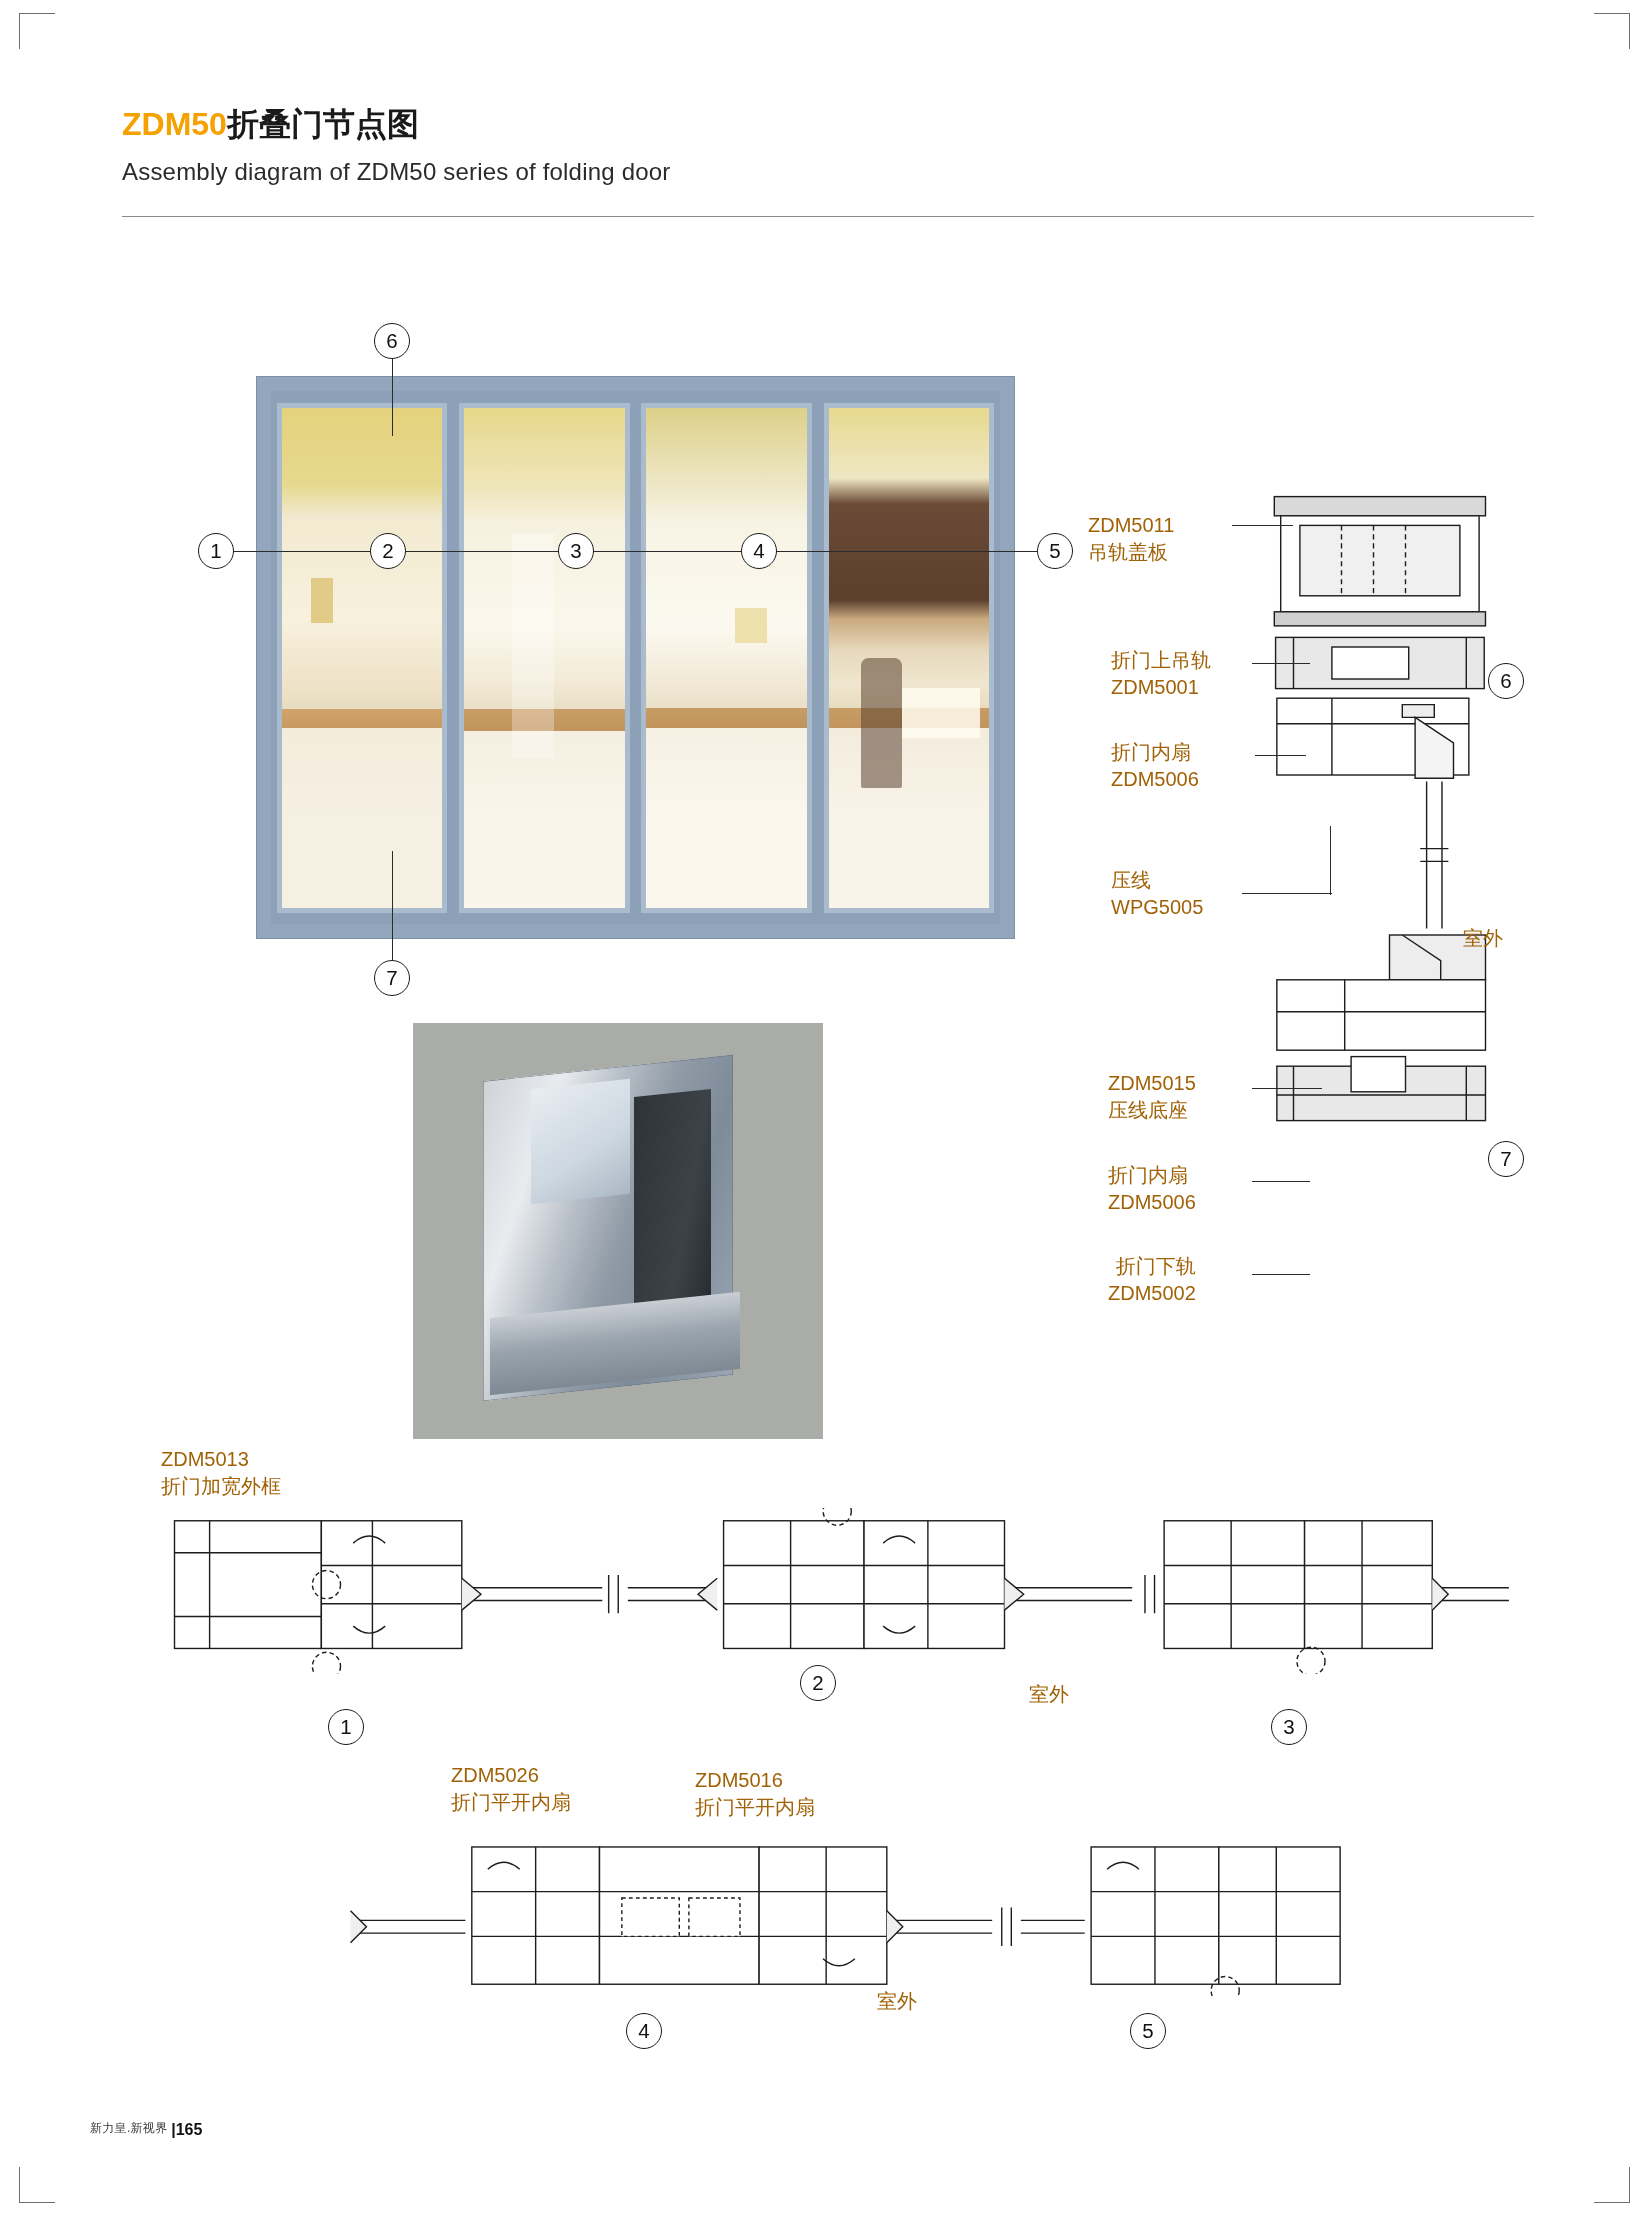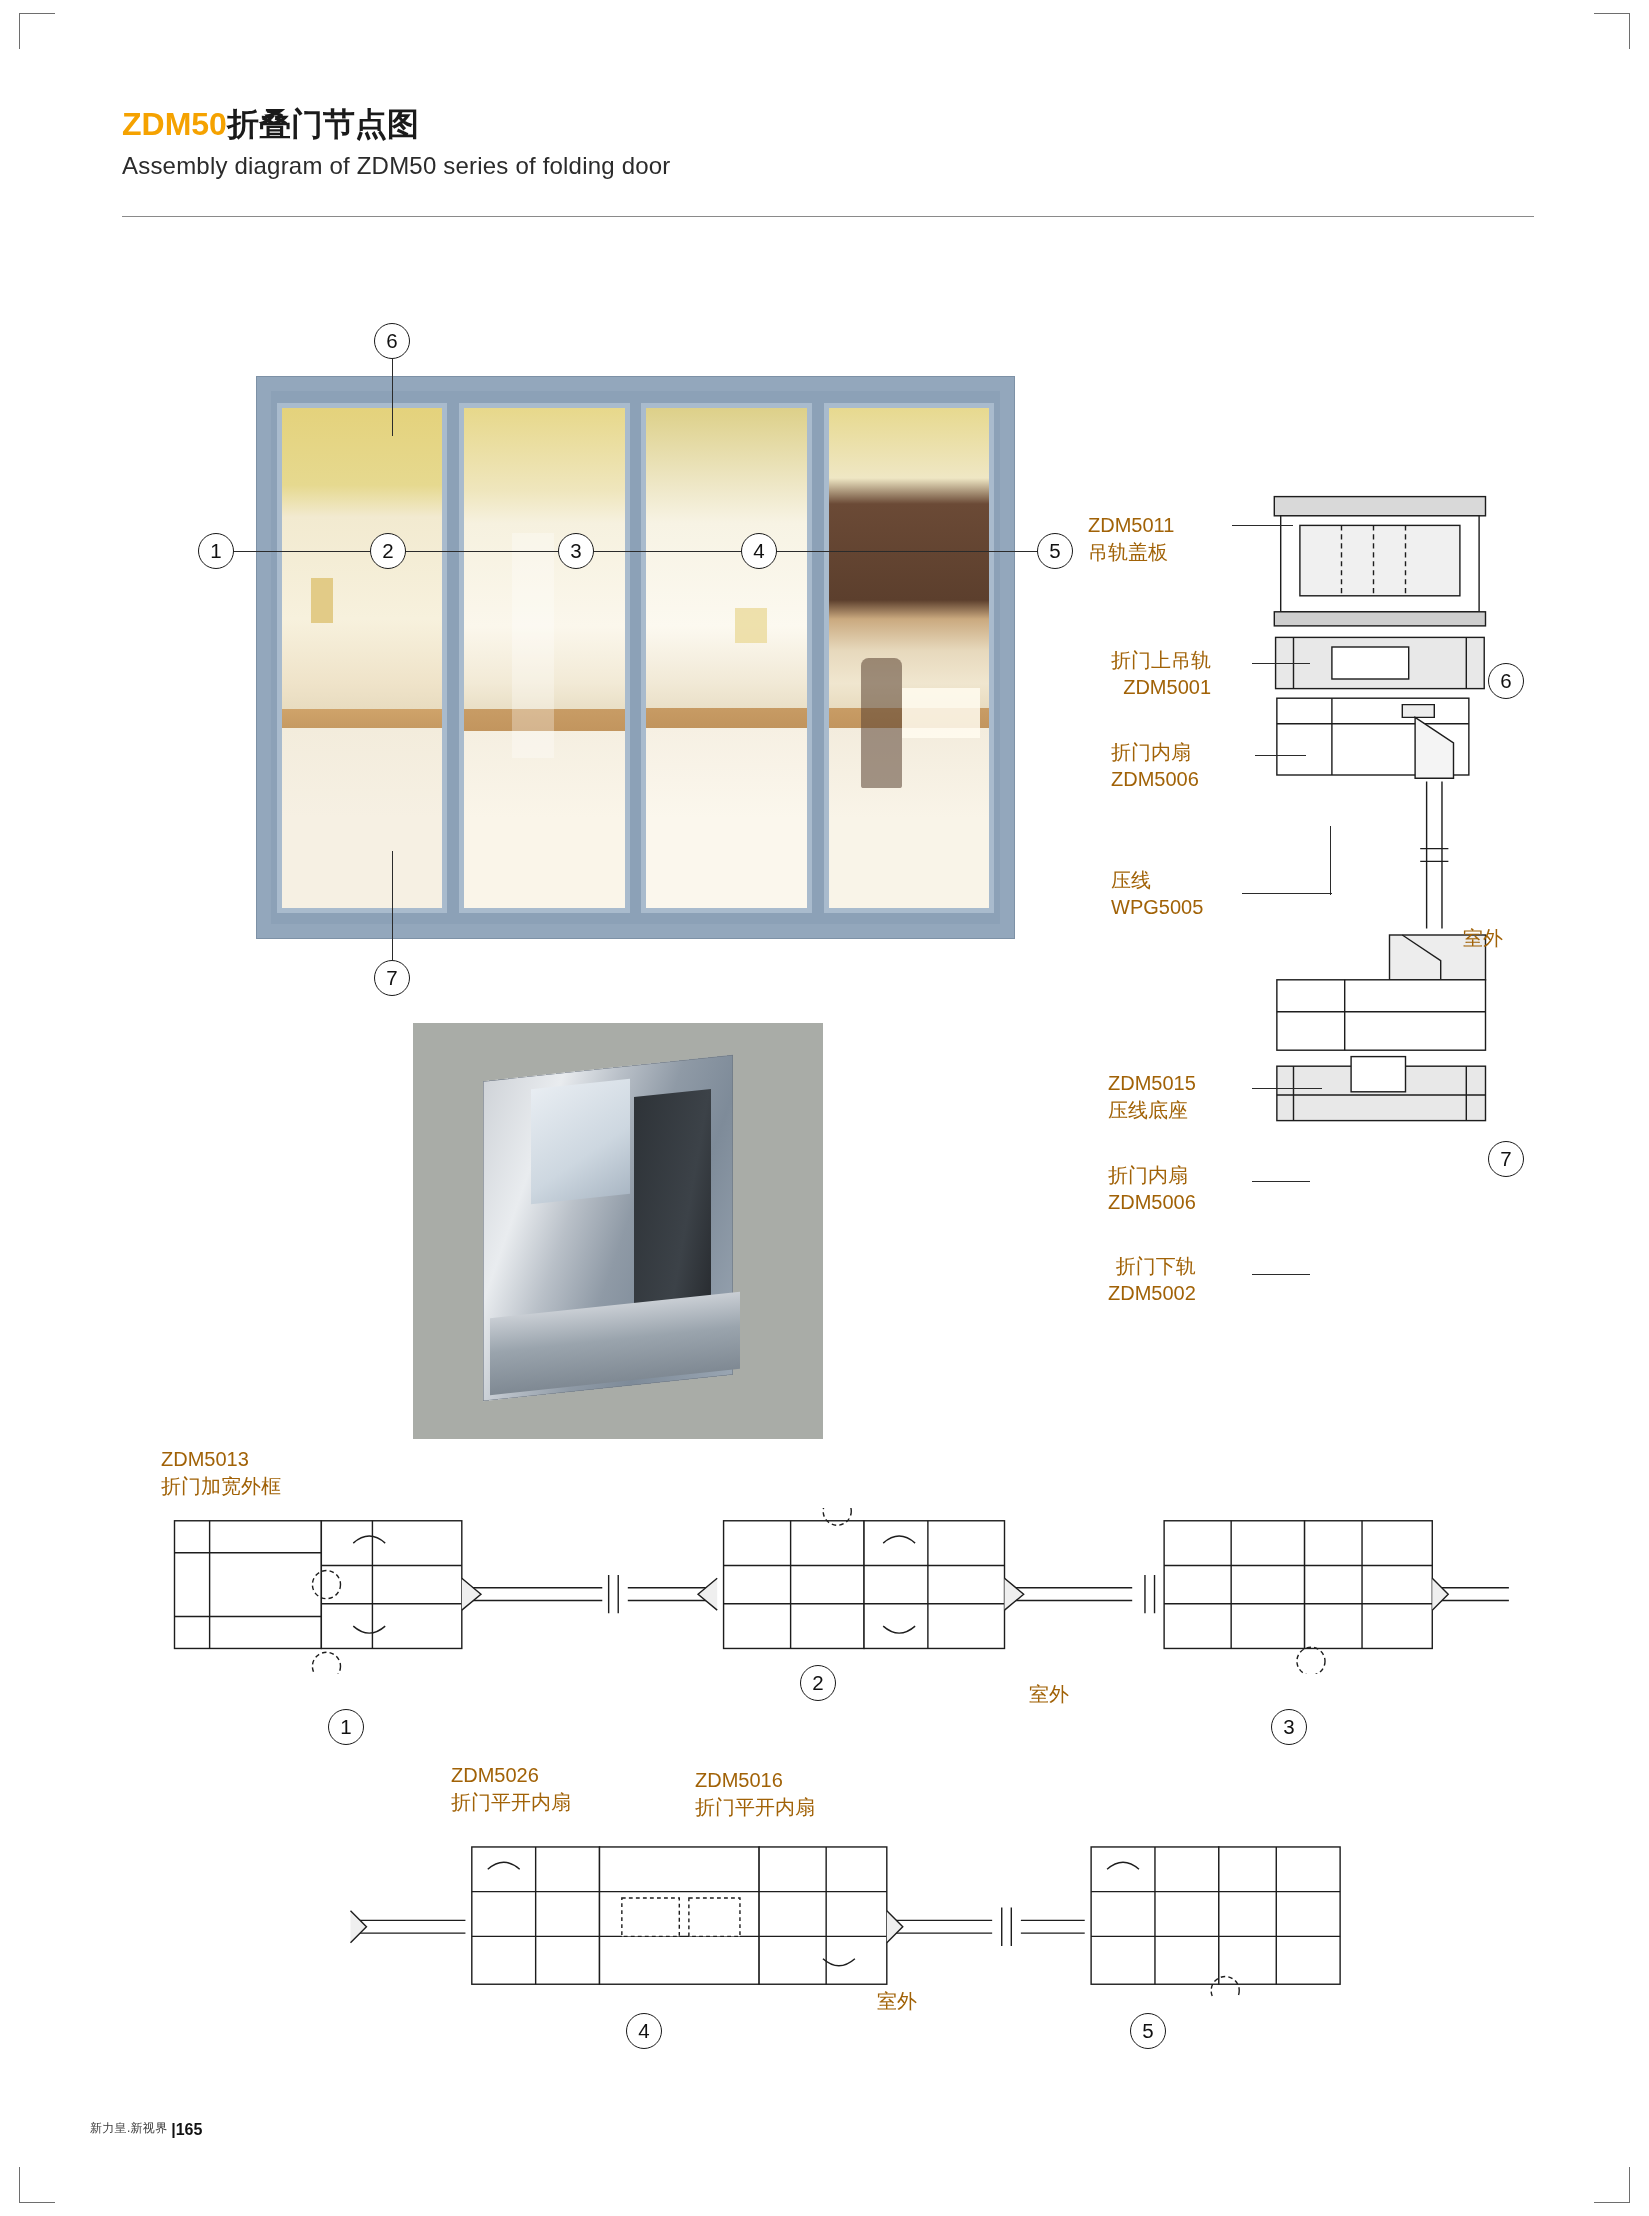--- a/index.html
+++ b/index.html
@@ -39,21 +39,21 @@
   }
   .title-cn {
     font-size: 32px;
     font-weight: bold;
     letter-spacing: 0px;
     color: #1a1a1a;
     line-height: 1.15;
   }
   .title-cn .code { color: #f5a200; }
   .title-en {
-    margin-top: 9px;
+    margin-top: 15px;
     font-size: 24px;
     color: #2b2b2b;
     letter-spacing: 0.2px;
     padding-bottom: 9px;
   }
   .header-rule {
     position: absolute;
     left: 122px;
     top: 216px;
     width: 1412px;
@@ -303,21 +303,21 @@
         <rect x="150" y="890" width="85" height="55" fill="#ffffff"></rect>
         <path d="M60 905 L60 990 M330 905 L330 990 M34 950 L360 950"></path>
       </g>
     </svg>
   </div>
 
   <div class="label" style="left:1088px; top:512px;">ZDM5011
 吊轨盖板</div>
   <div class="lead h" style="left:1232px; top:525px; width:61px;"></div>
 
-  <div class="label" style="left:1111px; top:647px;text-align:right;">折门上吊轨
+  <div class="label" style="left:1111px; top:647px;">折门上吊轨
 ZDM5001</div>
   <div class="lead h" style="left:1252px; top:663px; width:58px;"></div>
 
   <div class="label" style="left:1111px; top:739px;">折门内扇
 ZDM5006</div>
   <div class="lead h" style="left:1255px; top:755px; width:51px;"></div>
 
   <div class="label" style="left:1111px; top:867px;">压线
 WPG5005</div>
   <div class="lead h" style="left:1242px; top:893px; width:90px;"></div>

